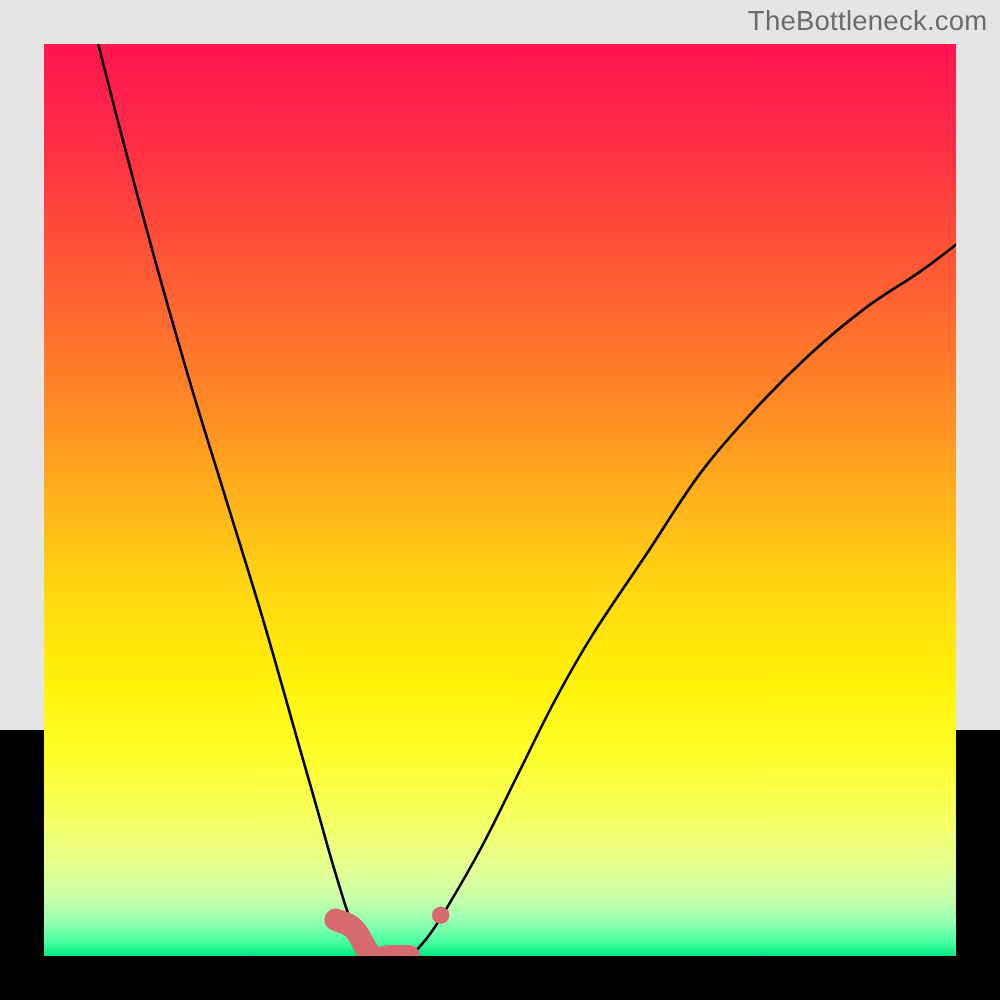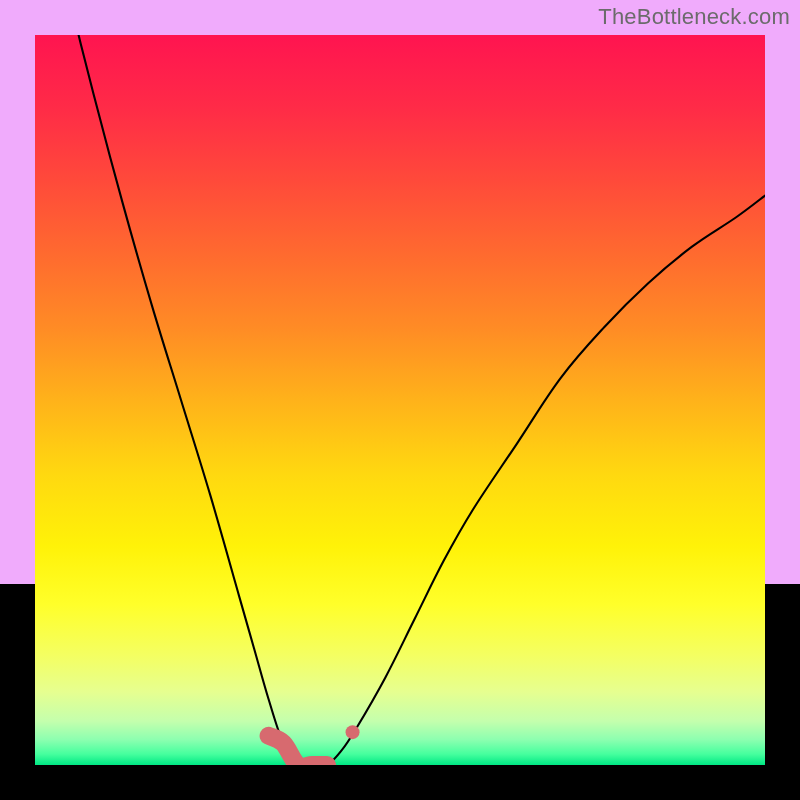--- a/index.html
+++ b/index.html
@@ -1,21 +1,21 @@
 <!DOCTYPE html>
 <html><head>
 <meta charset="utf-8">
 <style>
   * { margin: 0; padding: 0; box-sizing: border-box; }
   html, body { width: 800px; height: 800px; overflow: hidden; background: #000; }
   .frame {
     position: relative;
     width: 800px;
     height: 584px;
-    background: #f0abfc;
+    background: #e5e5e5;
   }
   .watermark {
     position: absolute;
     top: 4px;
     right: 10px;
     font-family: Arial, Helvetica, sans-serif;
     font-size: 22px;
     color: #6b6b6b;
     font-weight: 500;
     letter-spacing: 0.2px;

